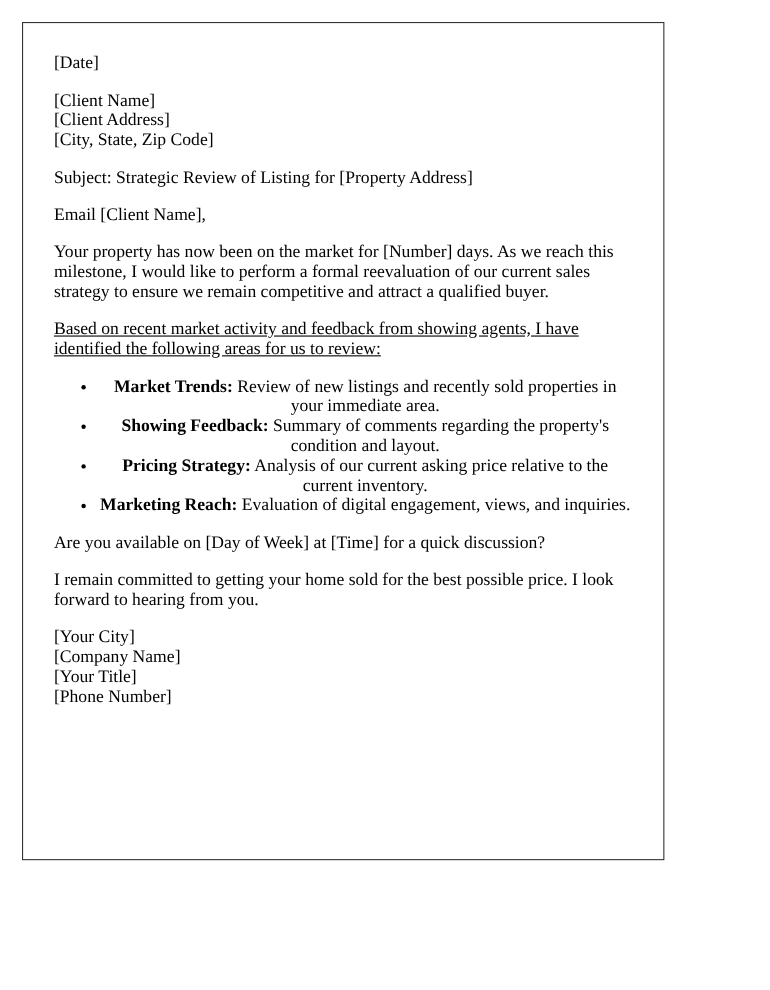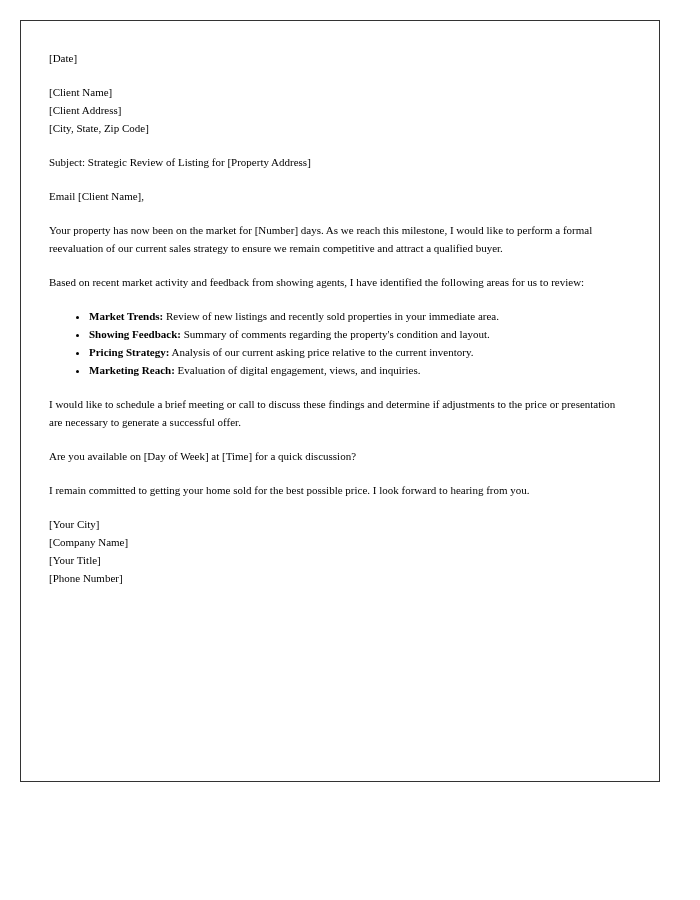--- a/index.html
+++ b/index.html
@@ -11,34 +11,35 @@
       width: 700px;
       height: 900px;
       position: relative;
       font-family: "Liberation Serif", "DejaVu Serif", serif;
       color: #000000;
     }
     .letter {
       position: absolute;
       left: 20px;
       top: 20px;
-      width: 640px;
+      width: 584px;
       height: 762px;
       border: 1px solid #333333;
       box-sizing: border-box;
       padding: 28px 28px 0 28px;
-      font-size: 11px;
+      font-size: 16px;
       line-height: 18px;
     }
     .letter p {
       margin: 0 0 16px 0;
     }
     .bullet-list {
       margin: 0 0 16px 0;
       padding-left: 40px;
+      text-align: center;
     }
     .bullet-list li {
       margin: 0;
     }
     .bullet-list b {
       font-weight: bold;
     }
   </style>
 </head>
 <body>
@@ -51,38 +52,37 @@
     <span style="display:block">[Client Address]</span>
     <span style="display:block">[City, State, Zip Code]</span>
   </p>
 
   <p>Subject: Strategic Review of Listing for [Property Address]</p>
 
   <p>Email [Client Name],</p>
 
   <p>Your property has now been on the market for [Number] days. As we reach this milestone, I would like to perform a formal reevaluation of our current sales strategy to ensure we remain competitive and attract a qualified buyer.</p>
 
-  <p style="margin-bottom:16px;">Based on recent market activity and feedback from showing agents, I have identified the following areas for us to review:</p>
+  <p style="margin-bottom:16px;text-decoration:underline;">Based on recent market activity and feedback from showing agents, I have identified the following areas for us to review:</p>
 
   <ul class="bullet-list">
     <li>
       <b>Market Trends:</b><span> Review of new listings and recently sold properties in your immediate area.</span>
     </li>
     <li>
       <b>Showing Feedback:</b><span> Summary of comments regarding the property's condition and layout.</span>
     </li>
     <li>
       <b>Pricing Strategy:</b><span> Analysis of our current asking price relative to the current inventory.</span>
     </li>
     <li>
       <b>Marketing Reach:</b><span> Evaluation of digital engagement, views, and inquiries.</span>
     </li>
   </ul>
 
-  <p>I would like to schedule a brief meeting or call to discuss these findings and determine if adjustments to the price or presentation are necessary to generate a successful offer.</p>
 
   <p>Are you available on [Day of Week] at [Time] for a quick discussion?</p>
 
   <p>I remain committed to getting your home sold for the best possible price. I look forward to hearing from you.</p>
 
 
   <p class="block-lines">
     <span style="display:block">[Your City]</span>
     <span style="display:block">[Company Name]</span>
     <span style="display:block">[Your Title]</span>

